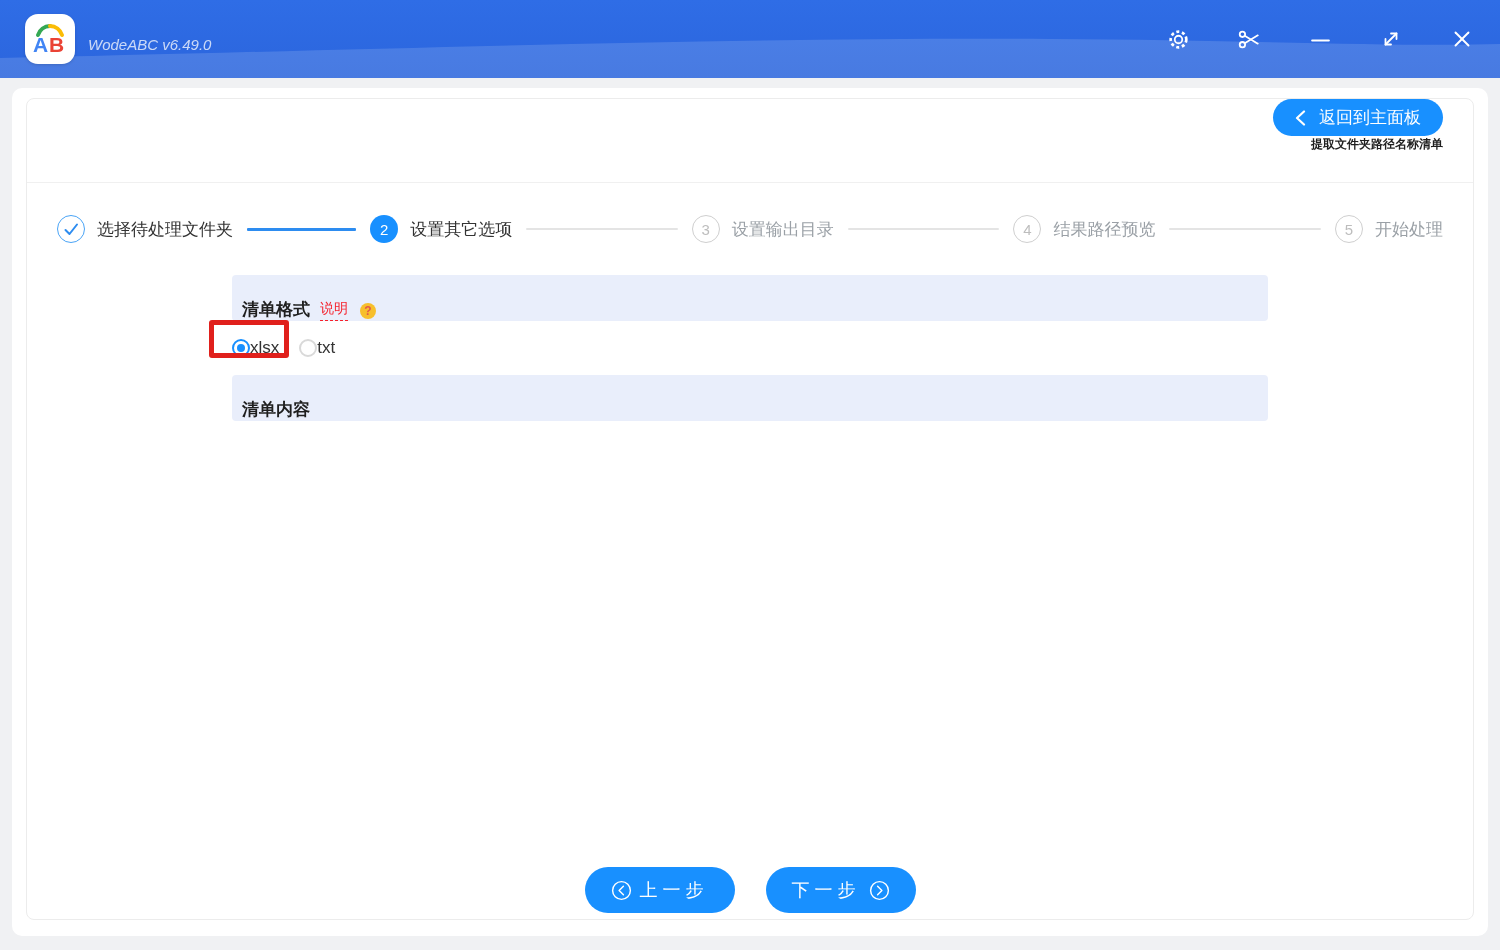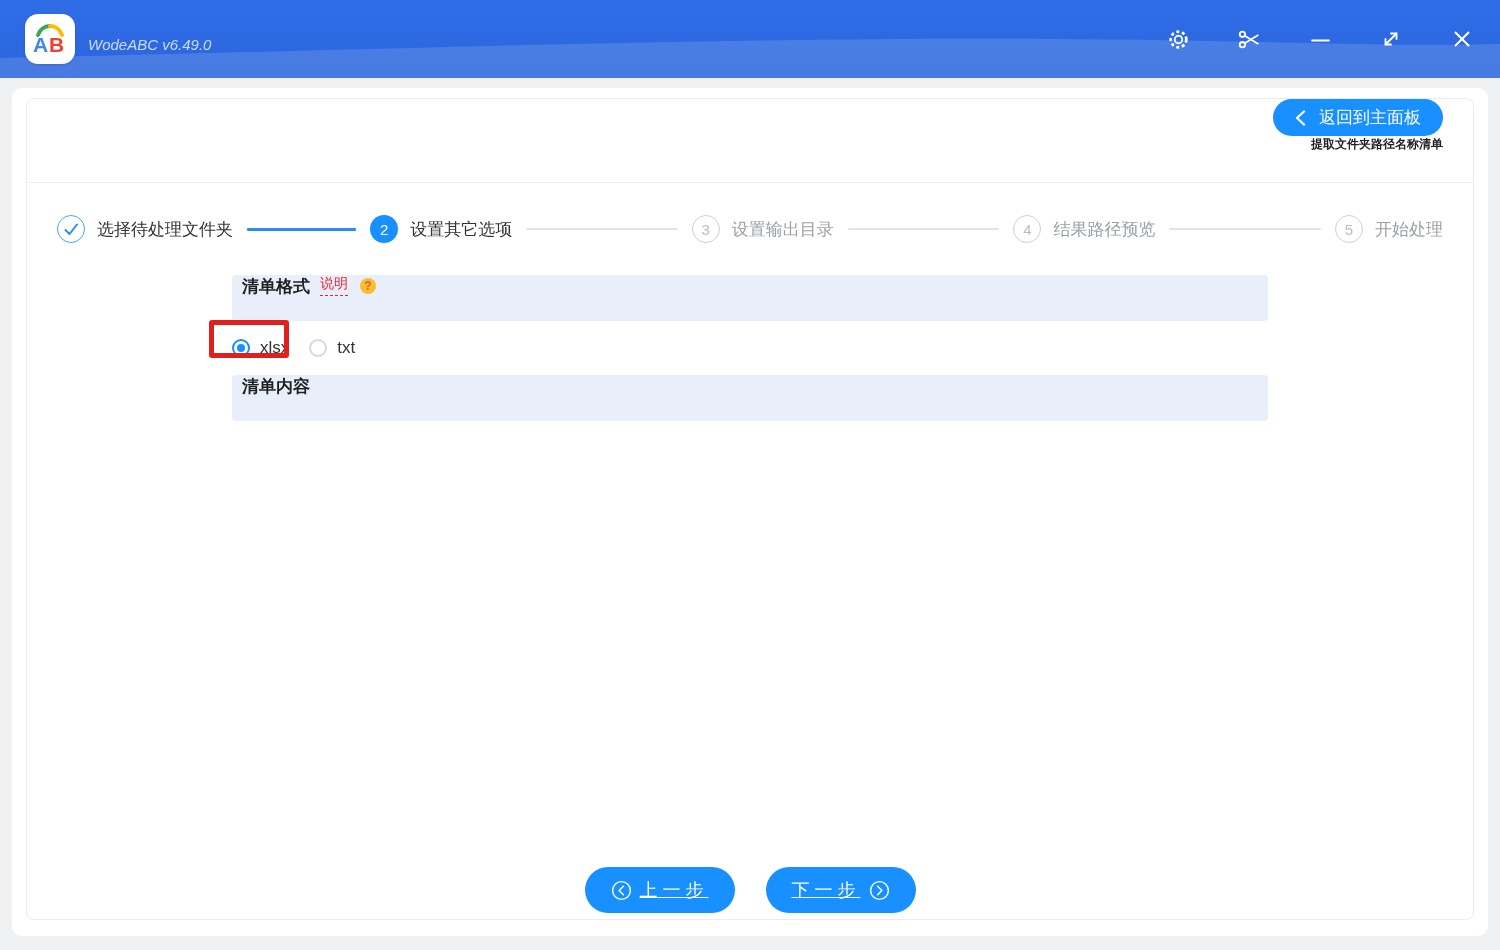--- a/index.html
+++ b/index.html
@@ -36,44 +36,44 @@
   .step.done .step-circle { border:1.5px solid #4aa4f6; color:transparent; }
   .step.active .step-circle { background:#1890ff; color:#fff; }
   .step.pending .step-circle { border:1px solid #cfcfcf; color:#bdbdbd; }
   .step-label { font-size:17px; color:#333; }
   .step.pending .step-label { color:#9aa0a6; }
   .connector { flex:1; height:2px; background:#e4e4e4; margin:0 14px; border-radius:1px; }
   .connector.blue { flex:0.72; height:3px; background:#2d8cf0; }
 
   
   .section-bar { margin:0 205px; height:46px; background:#e9eefb; border-radius:4px;
-    display:flex; align-items:flex-start; padding:0 10px; }
+    display:flex; align-items:flex-end; padding:0 10px; }
   .section-title { font-size:17px; font-weight:bold; color:#1f1f1f; }
   .help { margin-left:10px; display:flex; align-items:center; gap:12px; cursor:pointer; }
   .help-label { color:#f5222d; font-size:14px; border-bottom:1px dashed #f5222d; padding-bottom:2px; }
   .help-badge { width:16px; height:16px; border-radius:50%; background:#f7bf2c; color:#e2574c;
     font-size:12px; font-weight:bold; display:flex; align-items:center; justify-content:center; }
 
   .radio-row { margin:0 205px; height:54px; display:flex; align-items:center; gap:20px; position:relative; }
-  .radio-item { display:flex; align-items:center; gap:10px; font-size:17px; color:#333; cursor:pointer; }
+  .radio-item { display:flex; align-items:center; font-size:17px; color:#333; cursor:pointer; }
   .radio-circle { width:18px; height:18px; border-radius:50%; background:#fff; flex:none; position:relative; }
   .radio-item.selected .radio-circle { border:2px solid #1890ff; }
   .radio-item.selected .radio-circle::after { content:""; position:absolute; left:3px; top:3px;
     width:8px; height:8px; border-radius:50%; background:#1890ff; }
   .radio-item.unselected .radio-circle { border:2px solid #d9d9d9; }
 
   .red-box { position:absolute; border:5px solid #e0201c; border-radius:3px; pointer-events:none; z-index:5; }
   .red-box-1 { left:-23px; top:-1px; width:80px; height:38px; }
   .red-box-2 { left:-45px; top:-1px; width:227px; height:42px; }
 
   
   .footer { position:absolute; left:0; right:0; bottom:6px; display:flex; justify-content:center; gap:31px; }
   .pill-btn { height:46px; border-radius:23px; background:#1890ff; color:#fff; font-size:18px;
     display:flex; align-items:center; gap:8px; padding:0 26px; border:none; cursor:pointer;
-    letter-spacing:5px; font-family:inherit;text-decoration:underline; }
+    letter-spacing:5px; font-family:inherit; }
   .pill-btn svg { flex:none; letter-spacing:0; }
 </style>
 </head>
 <body>
 
 <div class="titlebar">
   <svg class="titlebar-wave" viewBox="0 0 1500 78" preserveAspectRatio="none">
     <path d="M0,58 C300,52 700,37 1050,39 C1250,40 1400,47 1500,44 L1500,78 L0,78 Z" fill="rgba(255,255,255,0.14)"></path>
   </svg>
 

